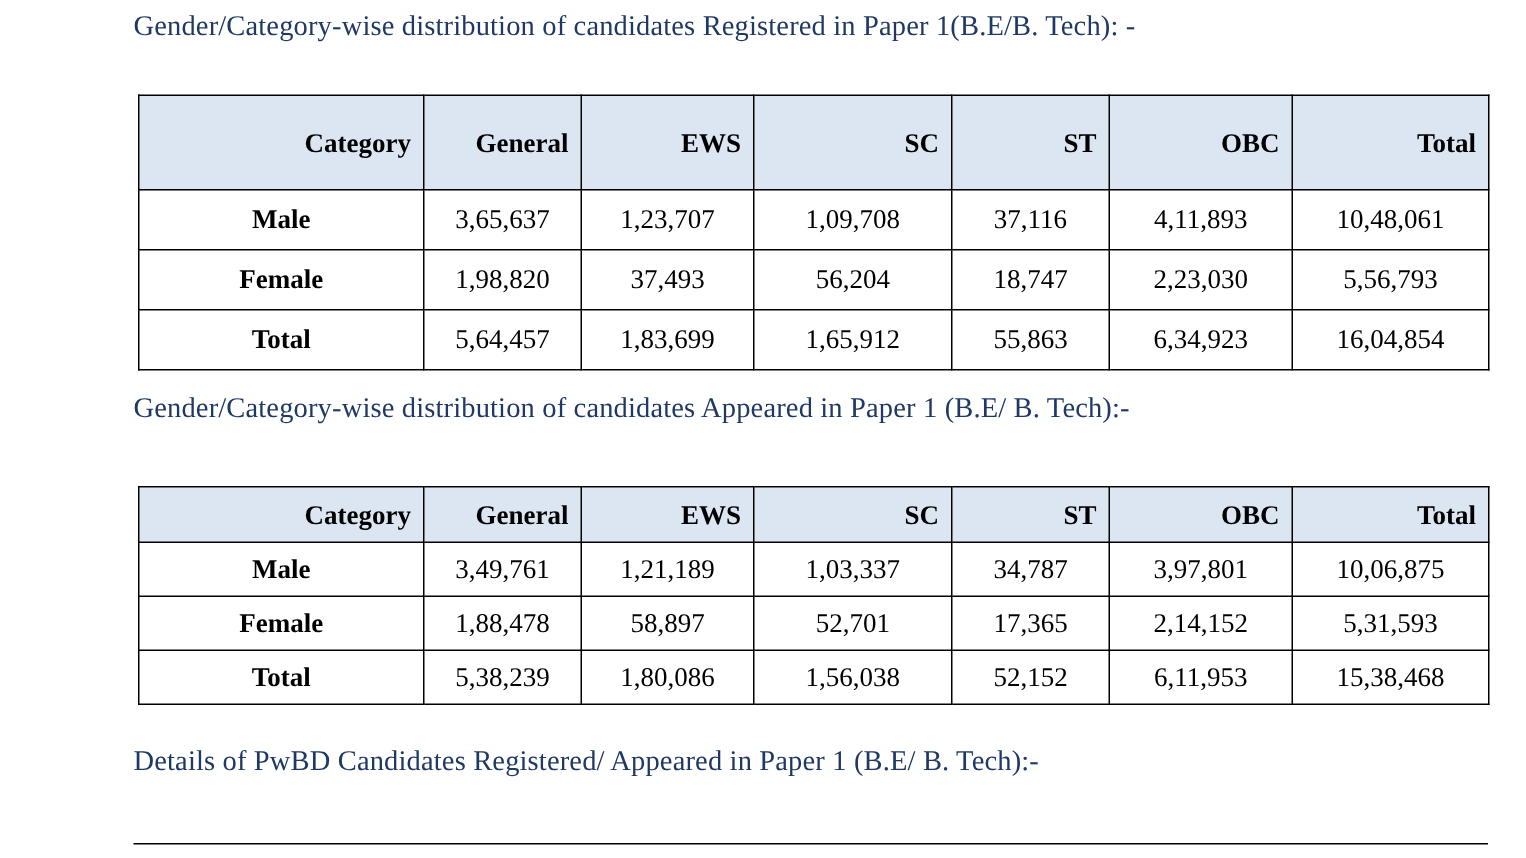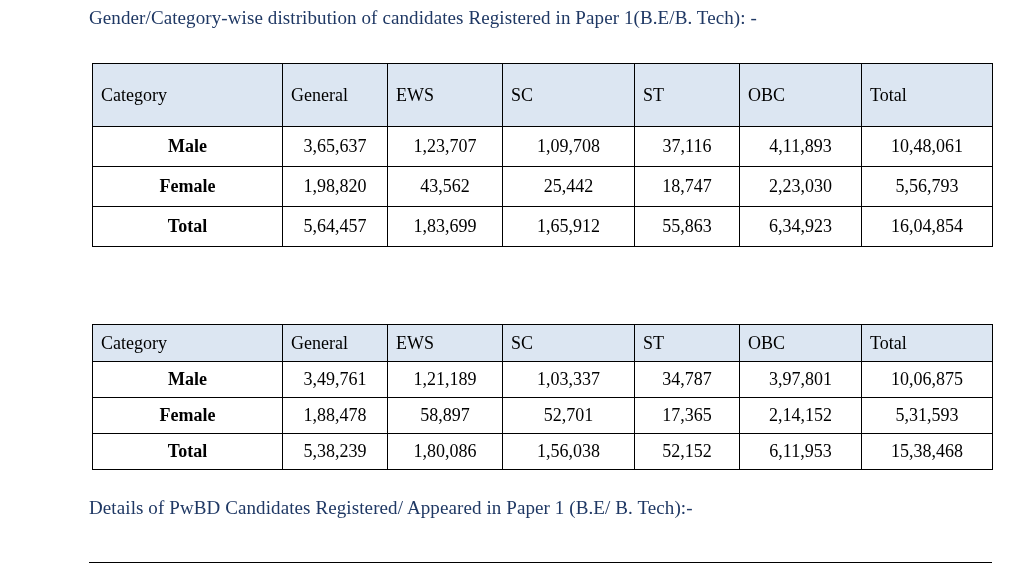--- a/index.html
+++ b/index.html
@@ -49,22 +49,22 @@
     font-family: "Liberation Serif", serif;
   }
   table.data td, table.data th {
     border: 1px solid #000000;
     font-size: 18px;
     padding: 0 8px;
     vertical-align: middle;
   }
   table.data thead th {
     background: #dce6f2;
-    font-weight: normal;
-    text-align: left;
+    font-weight: bold;
+    text-align: right;
     height: 53px;
   }
   table.data tbody td {
     height: 39px;
   }
   td.rowhead {
     text-align: center;
     font-weight: bold;
   }
   td.num {
@@ -141,38 +141,39 @@
         <td class="num">3,65,637</td>
         <td class="num">1,23,707</td>
         <td class="num">1,09,708</td>
         <td class="num">37,116</td>
         <td class="num">4,11,893</td>
         <td class="num center">10,48,061</td>
       </tr>
       <tr>
         <td class="rowhead">Female</td>
         <td class="num">1,98,820</td>
-        <td class="num">43,562</td>
-        <td class="num">25,442</td>
+        <td class="num">37,493</td>
+        <td class="num">56,204</td>
         <td class="num">18,747</td>
         <td class="num">2,23,030</td>
         <td class="num center">5,56,793</td>
       </tr>
       <tr>
         <td class="rowhead">Total</td>
         <td class="num">5,64,457</td>
         <td class="num">1,83,699</td>
         <td class="num">1,65,912</td>
         <td class="num">55,863</td>
         <td class="num">6,34,923</td>
         <td class="num center">16,04,854</td>
       </tr>
     </tbody>
   </table>
 
+  <div class="caption caption-2">Gender/Category-wise distribution of candidates Appeared in Paper 1 (B.E/ B. Tech):-</div>
 
   <table class="data" id="table-appeared">
     <colgroup>
       <col class="col-category">
         <col class="col-general">
         <col class="col-ews">
       <col class="col-sc">
         <col class="col-st">
         <col class="col-obc">
         <col class="col-total">

